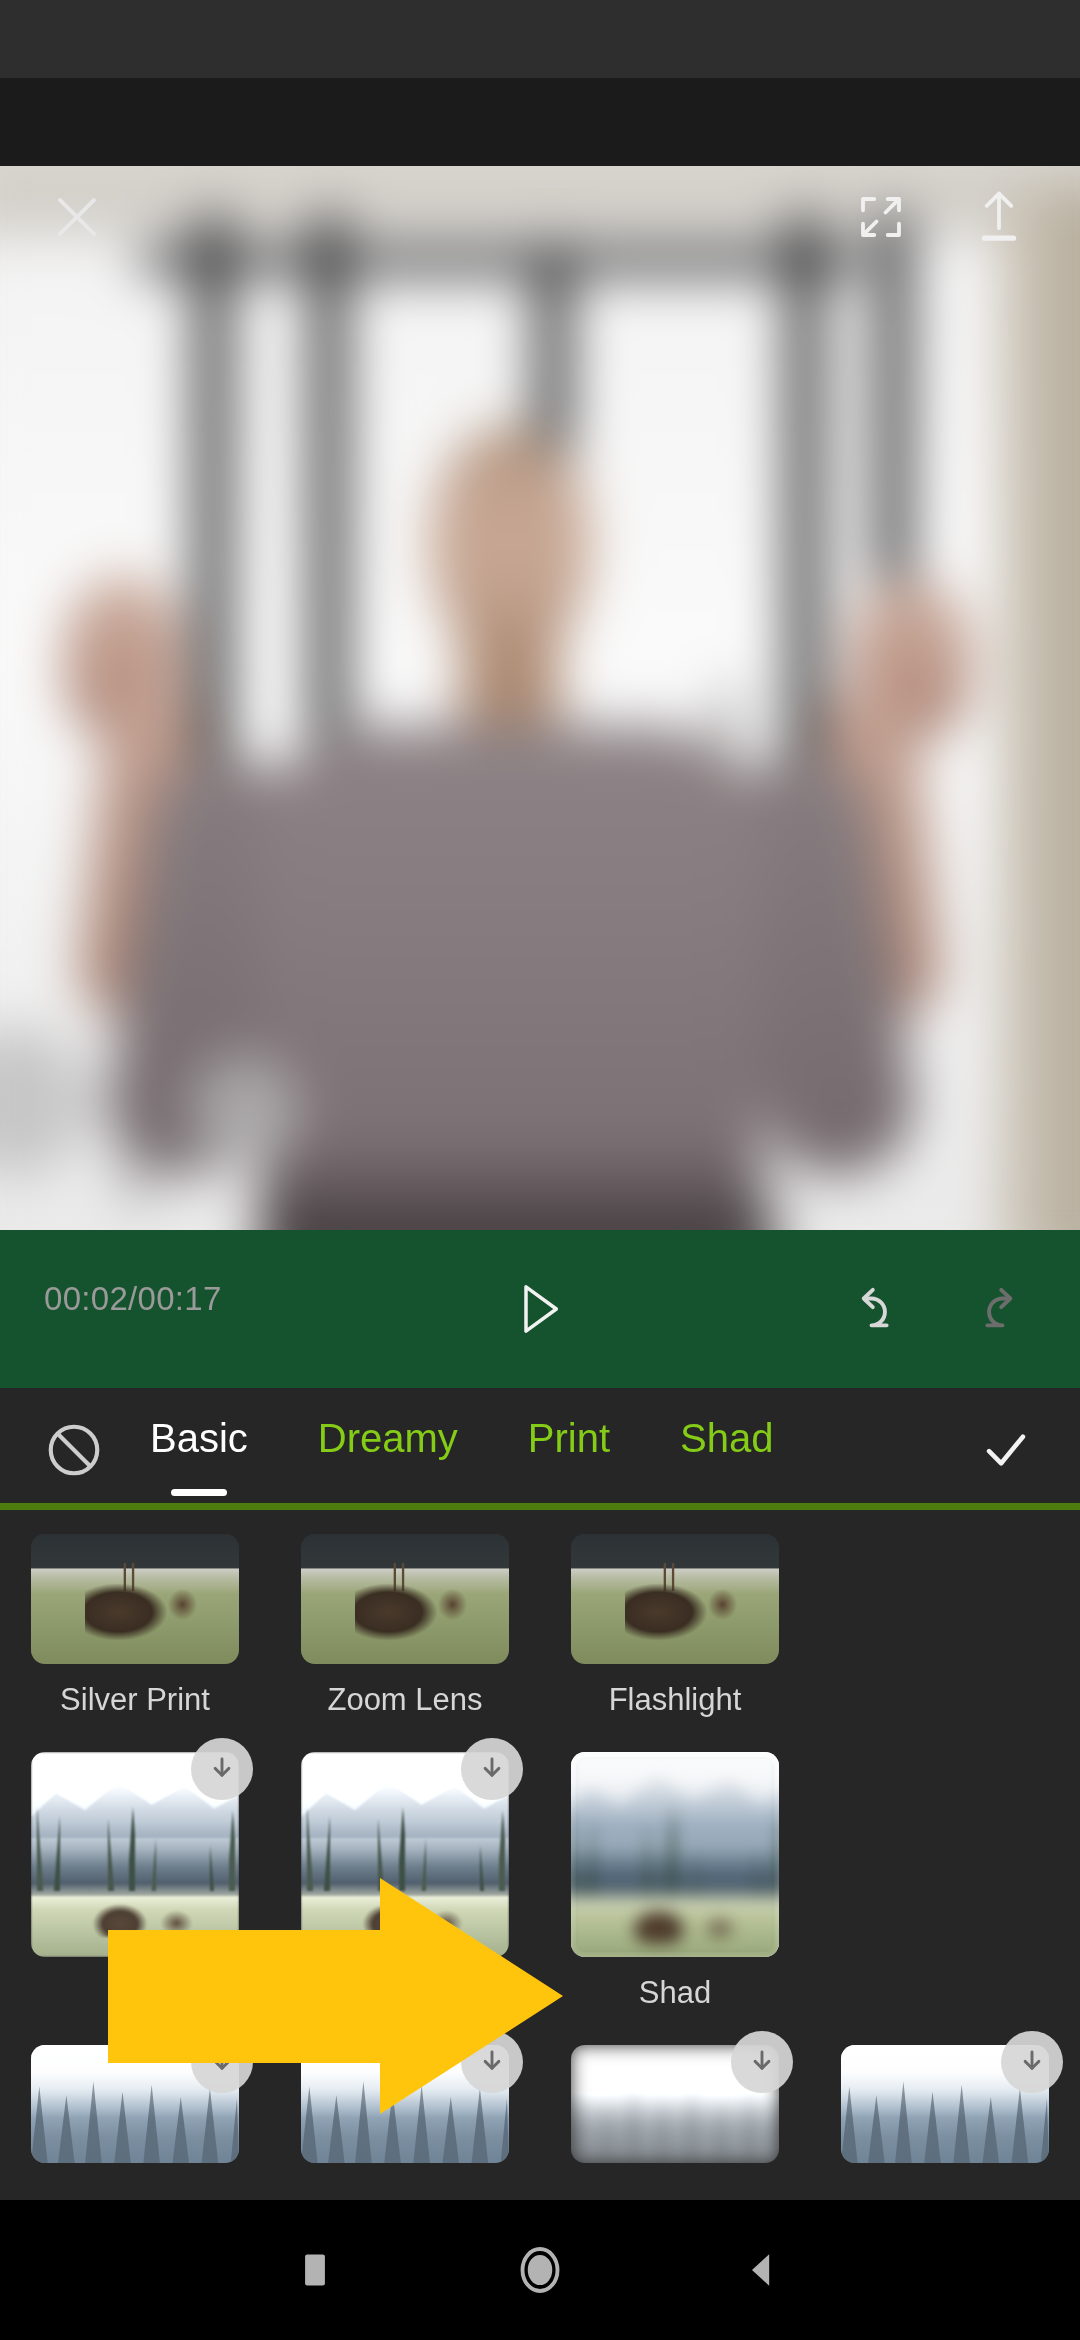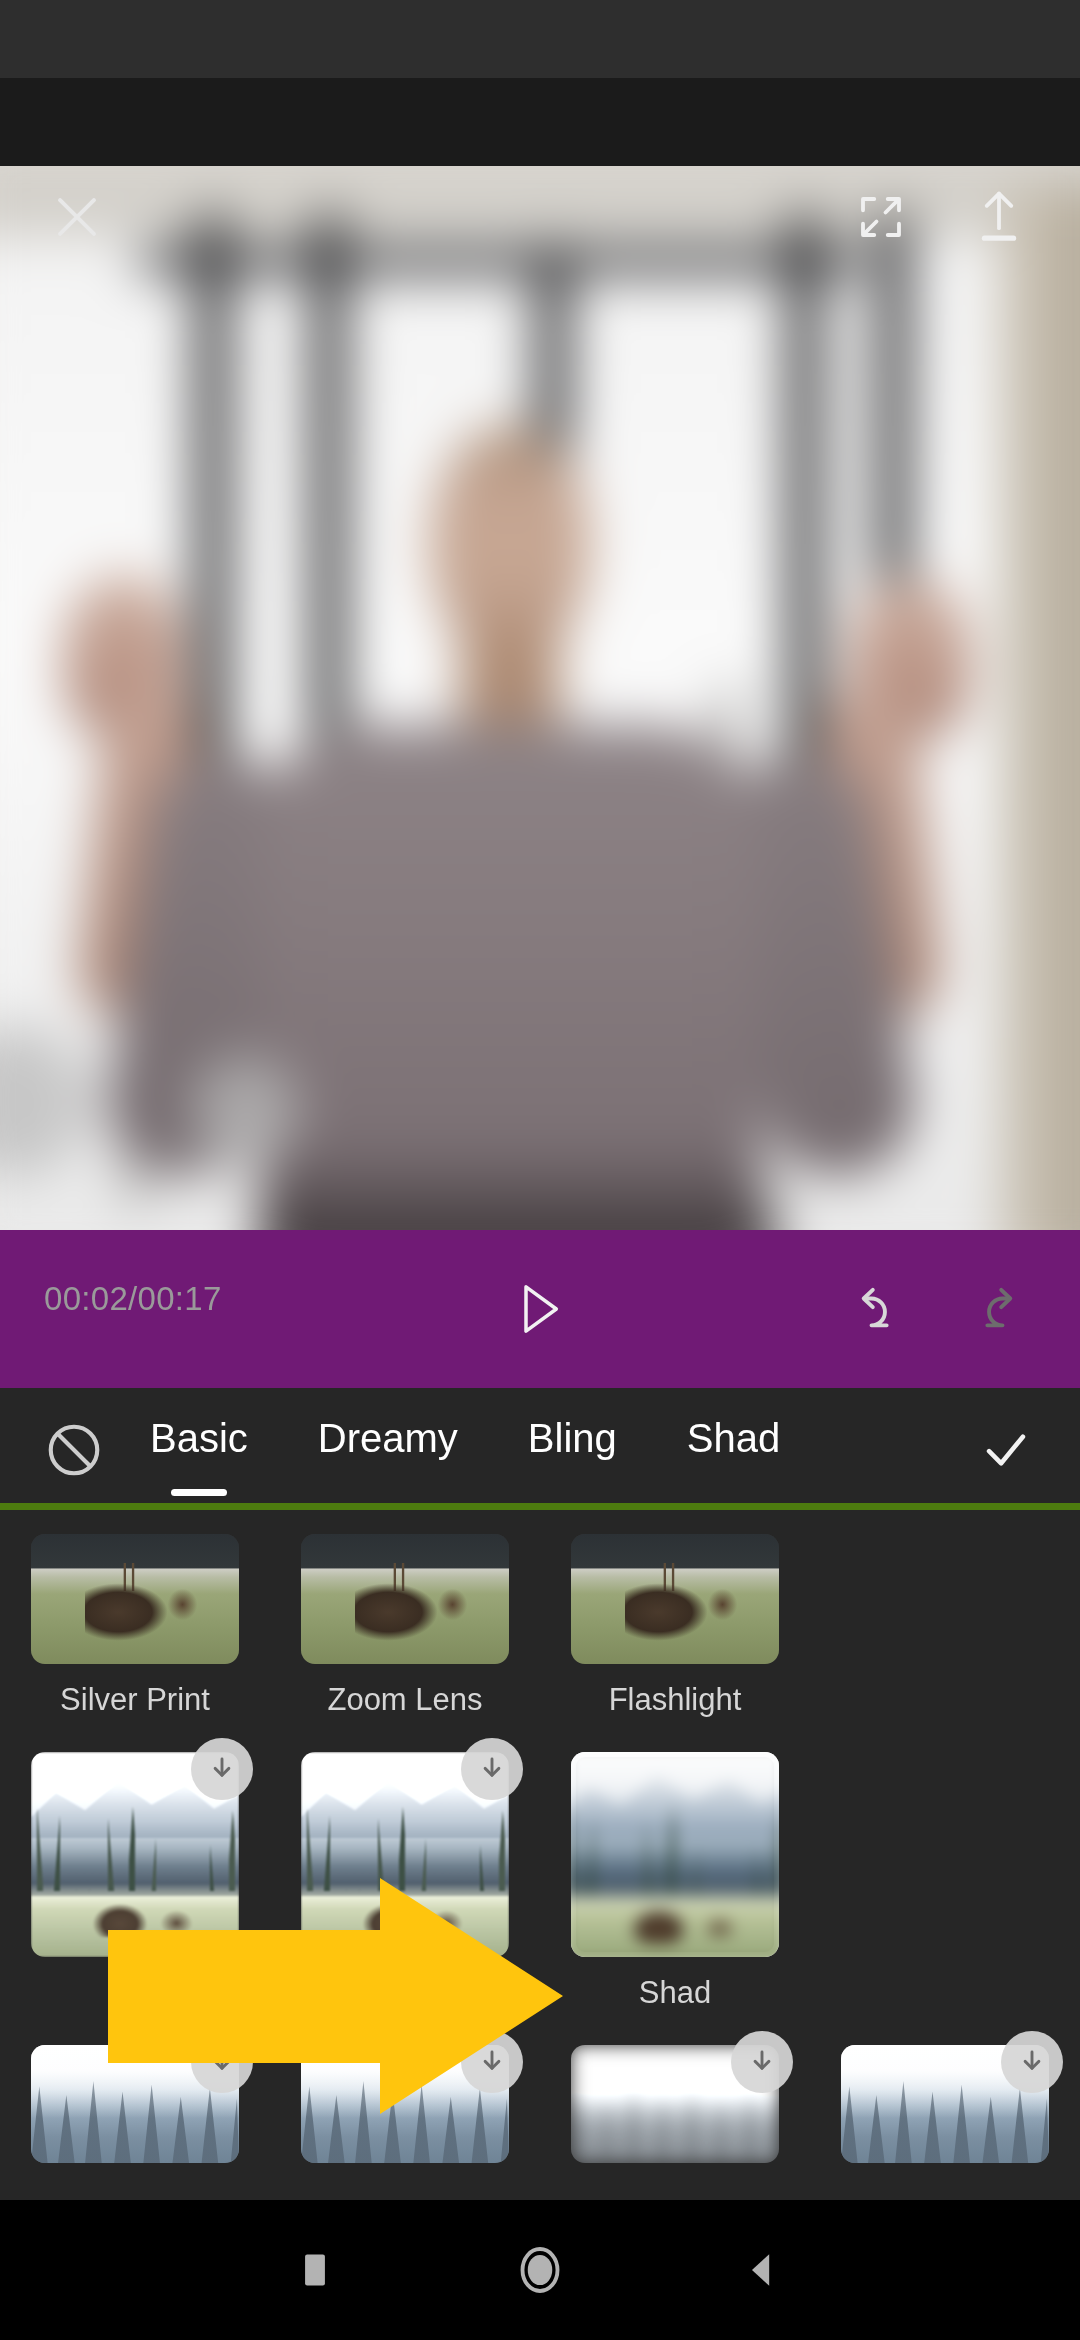--- a/index.html
+++ b/index.html
@@ -61,36 +61,36 @@
 
   
   .top-icons { position:absolute; top:78px; left:0; width:1080px; height:110px; z-index:6; }
   .icon-btn { position:absolute; display:flex; align-items:center; justify-content:center; }
   .icon-close { top:18px; left:34px; width:86px; height:86px; }
   .icon-expand { top:18px; right:156px; width:86px; height:86px; }
   .icon-export { top:18px; right:38px; width:86px; height:86px; }
   .icon-btn svg { display:block; }
 
   
-  .playbar { position:absolute; top:1230px; left:0; width:1080px; height:158px; background:#701a75; }
+  .playbar { position:absolute; top:1230px; left:0; width:1080px; height:158px; background:#14532d; }
   .time-label { position:absolute; left:44px; top:50px; font-size:33px; color:#9a9a9a; letter-spacing:.3px; }
   .play-btn { position:absolute; left:50%; top:36px; transform:translateX(-50%); width:86px; height:86px;
        display:flex; align-items:center; justify-content:center; }
   .undo-btn { position:absolute; right:162px; top:38px; width:80px; height:80px; display:flex; align-items:center; justify-content:center; }
   .redo-btn { position:absolute; right:44px;  top:38px; width:80px; height:80px; display:flex; align-items:center; justify-content:center; }
 
   
   .panel { position:absolute; top:1388px; left:0; width:1080px; height:812px; background:#262626; }
 
   .tabbar { position:relative; height:122px; border-bottom:7px solid #4d7c0f; }
   .none-btn { position:absolute; left:36px; top:24px; width:76px; height:76px; display:flex; align-items:center; justify-content:center; }
   .tabs { position:absolute; left:150px; top:0; right:130px; height:122px; display:flex; align-items:flex-start; overflow:hidden; }
   .tab { position:relative; flex:0 0 auto; padding:0 0; margin-right:70px; height:122px;
          display:flex; flex-direction:column; align-items:center; }
-  .tab .tab-label { margin-top:28px; font-size:40px; color:#ffffff; white-space:nowrap; }
+  .tab .tab-label { margin-top:28px; font-size:40px; color:#84cc16; white-space:nowrap; }
   .tab.active .tab-label { color:#fff; }
   .tab .underline { position:absolute; bottom:14px; left:50%; transform:translateX(-50%);
          width:56px; height:7px; border-radius:4px; background:transparent; }
   .tab.active .underline { background:#fff; }
   .confirm-btn { position:absolute; right:34px; top:22px; width:80px; height:80px; display:flex; align-items:center; justify-content:center; }
 
   
   .grid { position:relative; padding:24px 0 0 0; height:690px; overflow:hidden; }
   .row { display:flex; }
   .cell { width:270px; display:flex; flex-direction:column; align-items:center; }
@@ -258,21 +258,21 @@
       <div class="tabs">
         <div class="tab active">
           <span class="tab-label">Basic</span>
           <span class="underline"></span>
         </div>
         <div class="tab">
           <span class="tab-label">Dreamy</span>
           <span class="underline"></span>
         </div>
         <div class="tab">
-          <span class="tab-label">Bling</span>
+          <span class="tab-label">Print</span>
           <span class="underline"></span>
         </div>
         <div class="tab">
           <span class="tab-label">Shad</span>
           <span class="underline"></span>
         </div>
       </div>
 
       <div class="confirm-btn">
         <svg width="58" height="58" viewBox="0 0 24 24" fill="none" stroke="#f2f2f2" stroke-width="1.9" stroke-linecap="round" stroke-linejoin="round">

